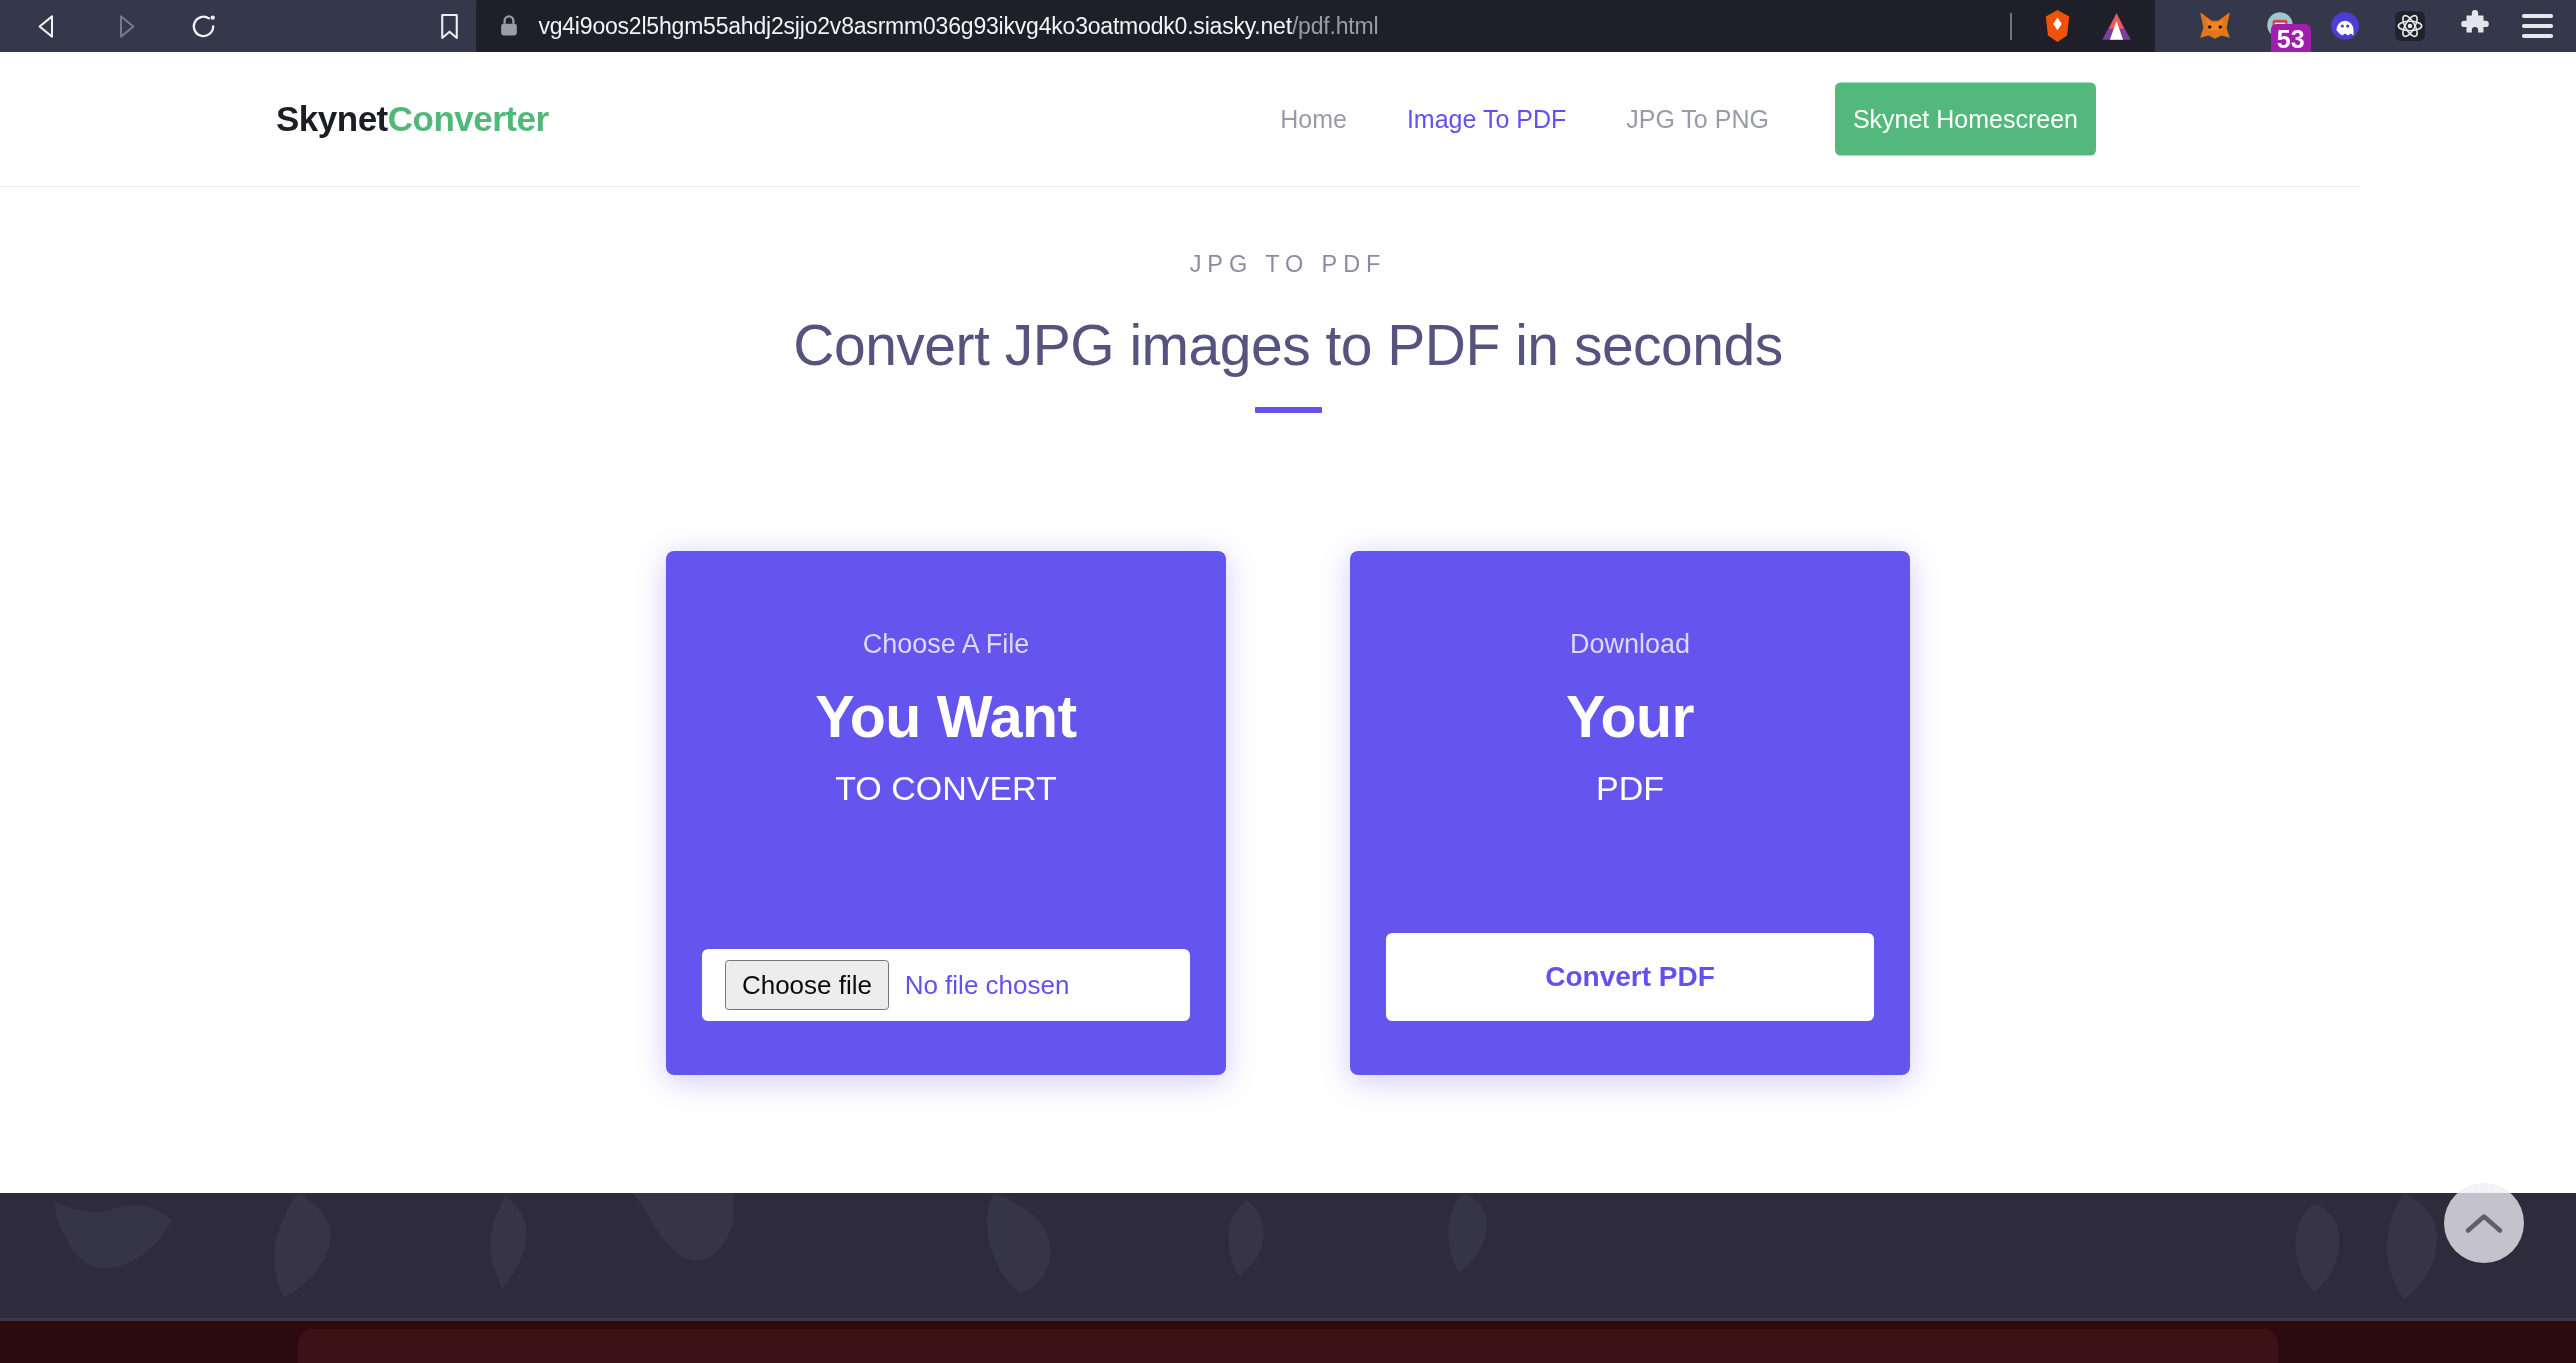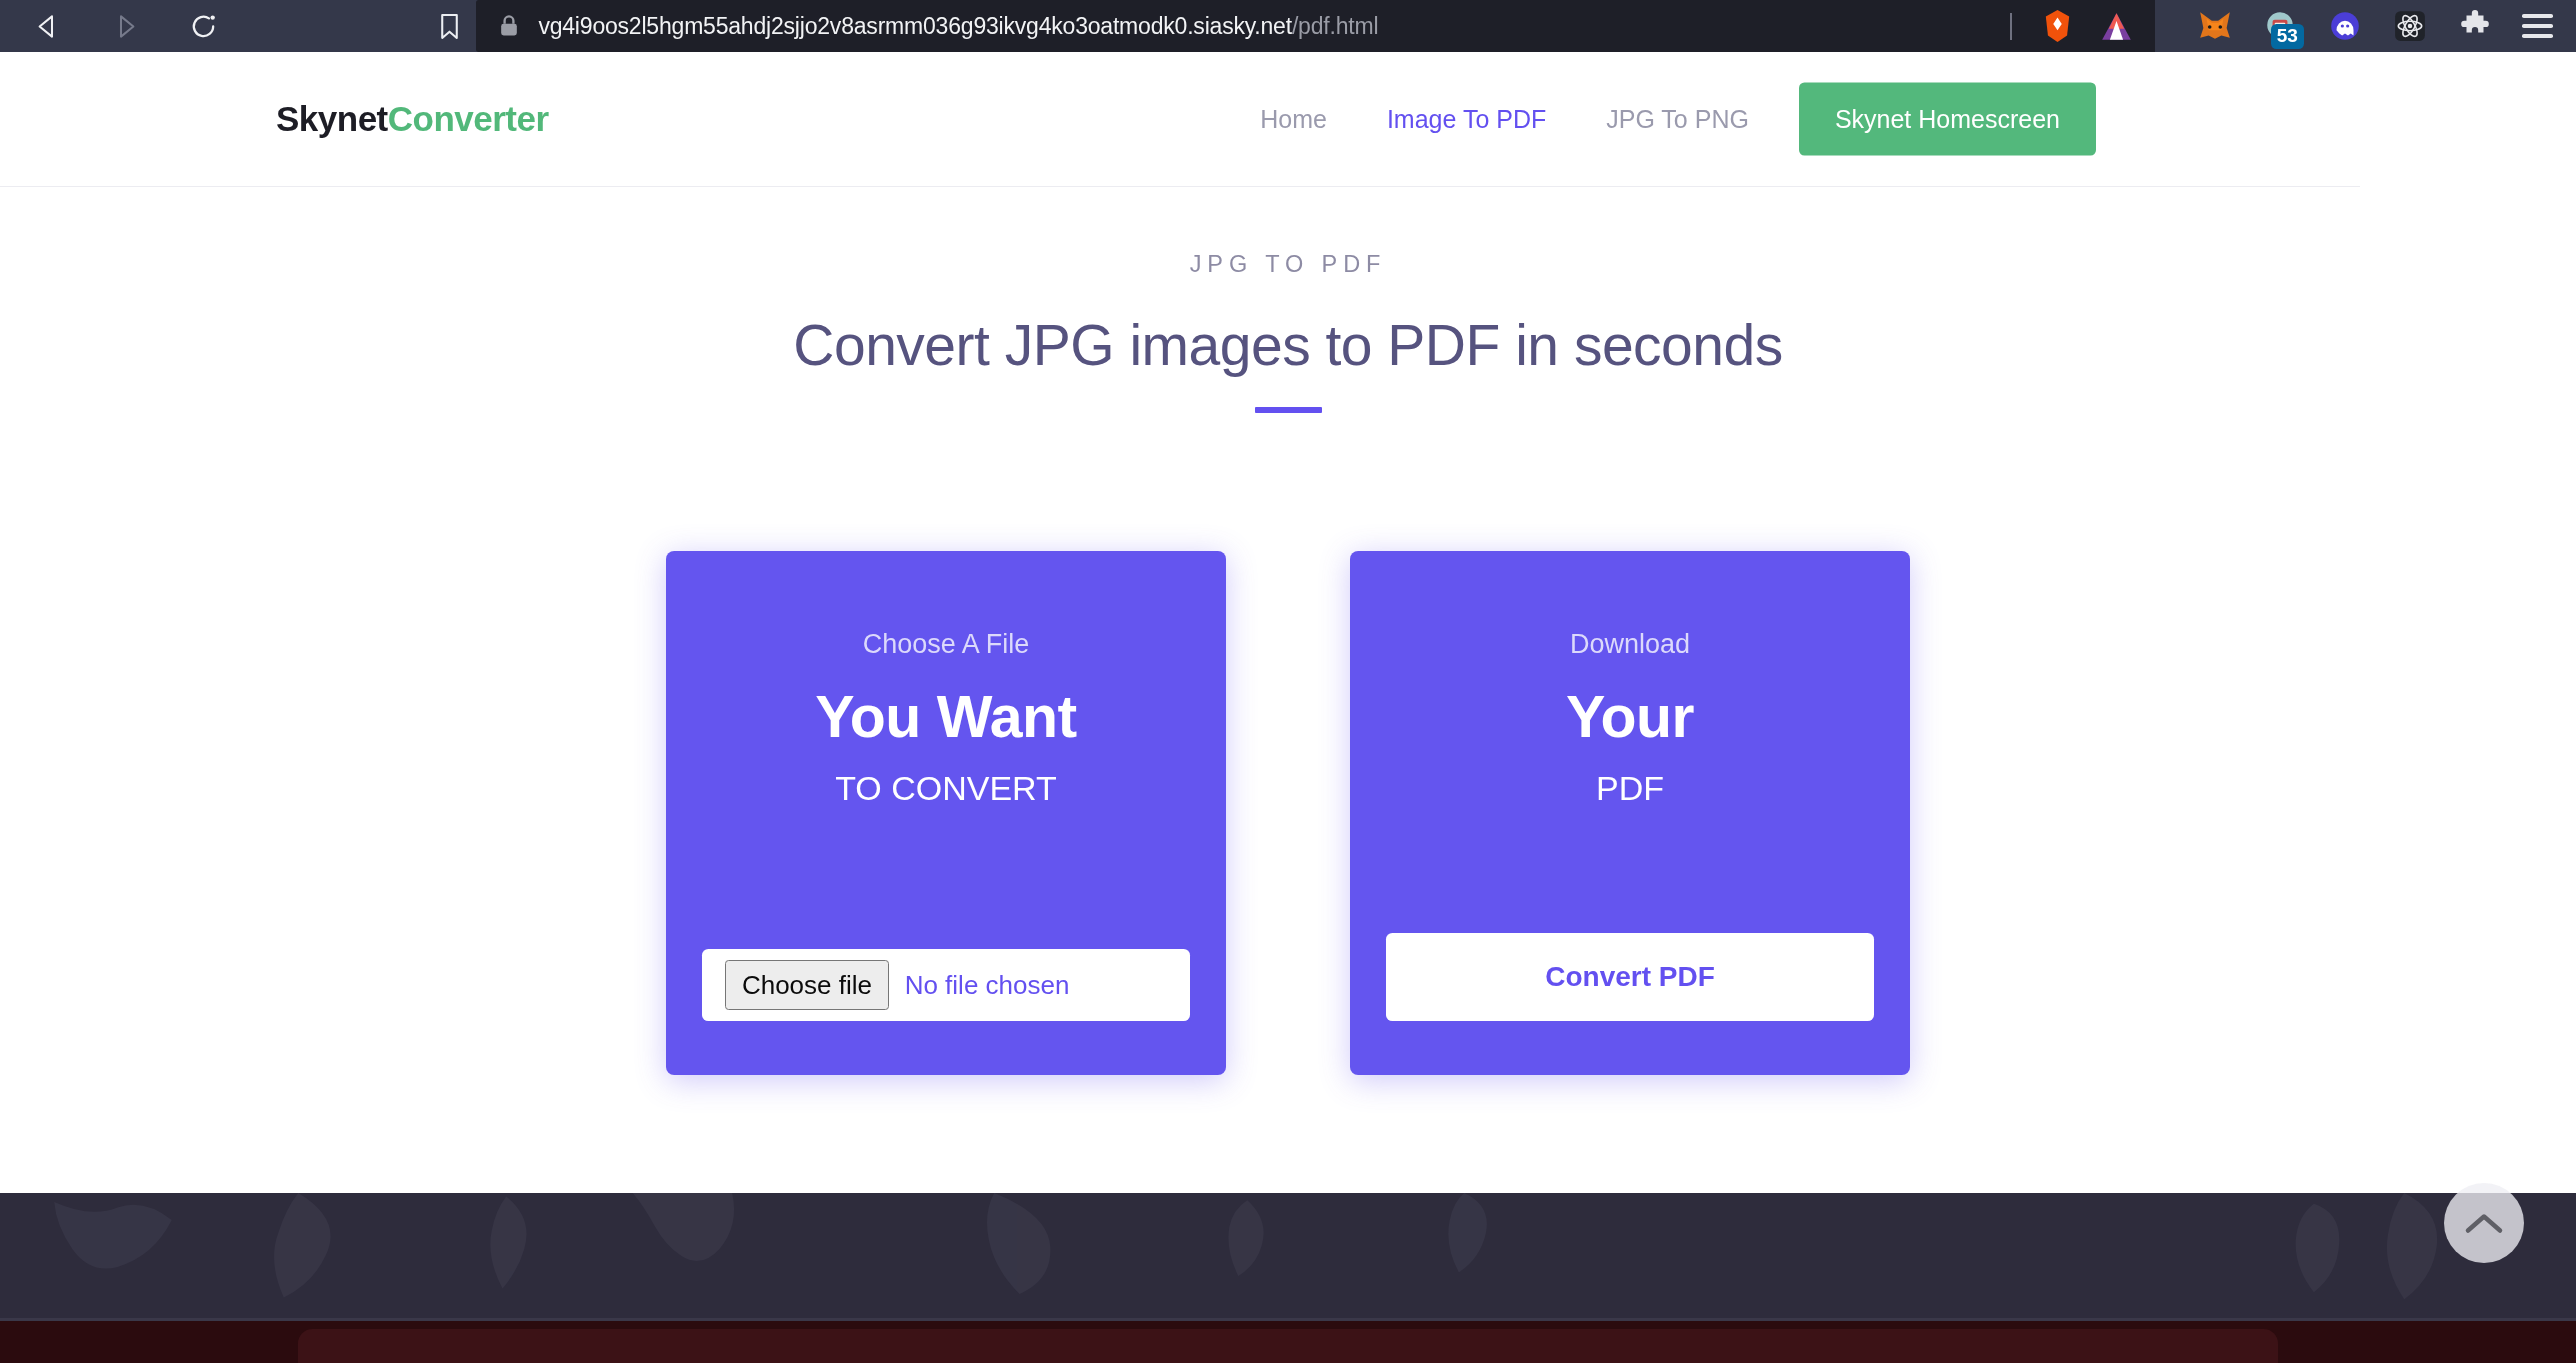--- a/index.html
+++ b/index.html
@@ -42,22 +42,22 @@
   }
   .brave-group {
     height: 52px; display: flex; align-items: center; gap: 23.5px;
     padding: 0 20px 0 12.7px; background: #1e1f28;
   }
   .vsep { width: 1.8px; height: 27px; background: #6f7180; margin-right: 3.6px; }
   .ext-group { display: flex; align-items: center; gap: 29px; padding: 0 23.5px 0 42px; }
   .ext-ico { position: relative; width: 36px; height: 36px; display:flex; align-items:center; justify-content:center;}
   .badge {
     position: absolute; left: 9px; top: 16.3px;
-    background: #0369a1; color: #ffffff;
-    font-size: 19px; font-weight: bold;
+    background: #a21caf; color: #ffffff;
+    font-size: 25px; font-weight: bold;
     border-radius: 5.4px; padding: 0.9px 6.3px 1.8px;
     line-height: 1.15;
   }
   .hamburger { display:flex; flex-direction:column; gap:6.3px; width:31px; }
   .hamburger i { display:block; height:3.6px; background:#e6e7eb; border-radius:1.8px; }
 
   
   .site-header {
     position: absolute; top: 52px; left: 0;
     width: 2360px; height: 135px;
@@ -77,22 +77,22 @@
     transform: translateY(-50%);
     display: flex; align-items: center; gap: 0;
   }
   .nav a {
     font-size: 25px; color: #9a9aad; text-decoration: none;
     padding: 0 30px; white-space: nowrap;
   }
   .nav a.active { color: #6350f0; }
   .nav .cta {
     background: #53b87c; color: #ffffff;
-    padding: 22px 36px; border-radius: 5.4px;
-    margin-left: 20px; font-size: 25px;
+    padding: 22px 18px; border-radius: 5.4px;
+    margin-left: 36px; font-size: 25px;
   }
 
   
   .hero { position: absolute; top: 187px; left: 0; width: 2576px; text-align: center; }
   .eyebrow {
     margin-top: 64px;
     font-size: 23.5px; color: #8d8ba4; letter-spacing: 5.9px; font-weight: normal;
   }
   .hero-title {
     margin-top: 34px;

